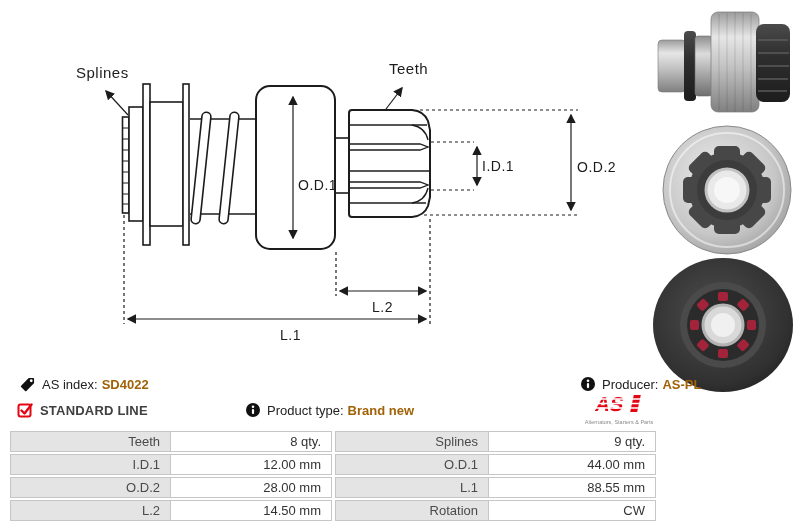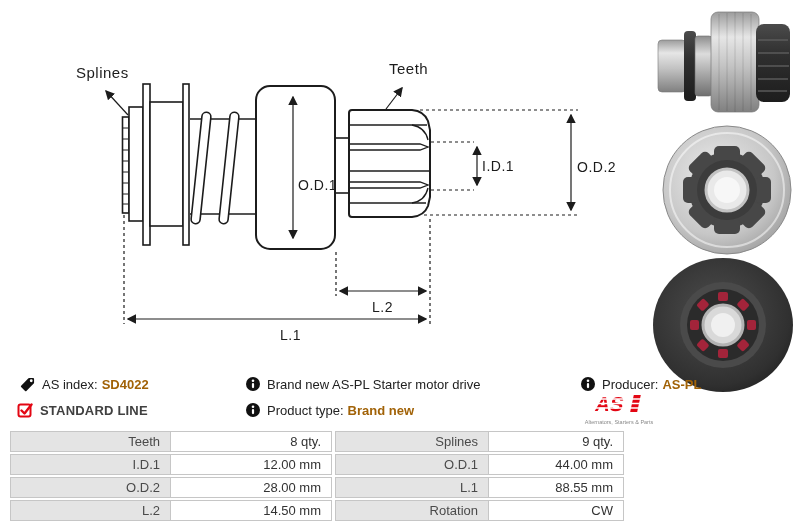--- a/index.html
+++ b/index.html
@@ -26,21 +26,21 @@
   #brand-logo .tagline { font-size:5.5px; color:#8a8a8a; white-space:nowrap; margin-top:1px; }
 
   
   #spec-table { position:absolute; left:10px; top:431px; width:644px; display:flex; gap:3px; }
   .spec-half { display:flex; flex-direction:column; gap:2px; }
   .spec-row { display:flex; gap:0; }
   .cell { height:21px; line-height:19px; font-size:13px; padding:0 10px; text-align:right; border:1px solid #c6c6c6; }
   .cell.lbl { background:#e4e4e4; color:#4a4a4a; border-right:none; }
   .cell.val { background:#ffffff; color:#333; }
   .left-lbl { width:160px; } .left-val { width:162px; }
-  .right-lbl { width:153px; } .right-val { width:136px; }
+  .right-lbl { width:153px; } .right-val { width:168px; }
 </style>
 </head>
 <body>
 
 <div id="canvas">
 
   <svg id="drawing" width="660" height="360" viewBox="0 0 660 360">
     <defs>
       <marker id="arr" viewBox="0 0 10 10" refX="8.5" refY="5" markerWidth="8" markerHeight="8" orient="auto-start-reverse">
         <path d="M0,0 L10,5 L0,10 z" fill="#1c1c1c"></path>
@@ -225,28 +225,20 @@
 
   <div class="info-item" style="left:20px; top:376px;">
     <svg width="15" height="15" viewBox="0 0 16 16">
       <path d="M1.2,9.2 L9,1.4 a1.4,1.4 0 0 1 1,-0.4 h4 a1,1 0 0 1 1,1 v4 a1.4,1.4 0 0 1 -0.4,1 L6.8,14.8 a1,1 0 0 1 -1.4,0 L1.2,10.6 a1,1 0 0 1 0,-1.4 z" fill="#111"></path>
       <circle cx="12" cy="4" r="1.5" fill="#fff"></circle>
     </svg>
     <span>AS index:</span>
     <span class="b">SD4022</span>
   </div>
 
-  <div class="info-item" style="left:246px; top:376px;">
-    <svg width="14" height="14" viewBox="0 0 14 14">
-      <circle cx="7" cy="7" r="7" fill="#111"></circle>
-      <circle cx="7" cy="3.8" r="1.3" fill="#fff"></circle>
-      <rect x="5.9" y="6" width="2.2" height="5.2" rx="1.1" fill="#fff"></rect>
-    </svg>
-    <span>Brand new AS-PL Starter motor drive</span>
-  </div>
 
   <div class="info-item" style="left:550px; top:376px;padding-left:31px;">
     <svg width="14" height="14" viewBox="0 0 14 14">
       <circle cx="7" cy="7" r="7" fill="#111"></circle>
       <circle cx="7" cy="3.8" r="1.3" fill="#fff"></circle>
       <rect x="5.9" y="6" width="2.2" height="5.2" rx="1.1" fill="#fff"></rect>
     </svg>
     <span>Producer:</span>
     <span class="b">AS-PL</span>
   </div>

